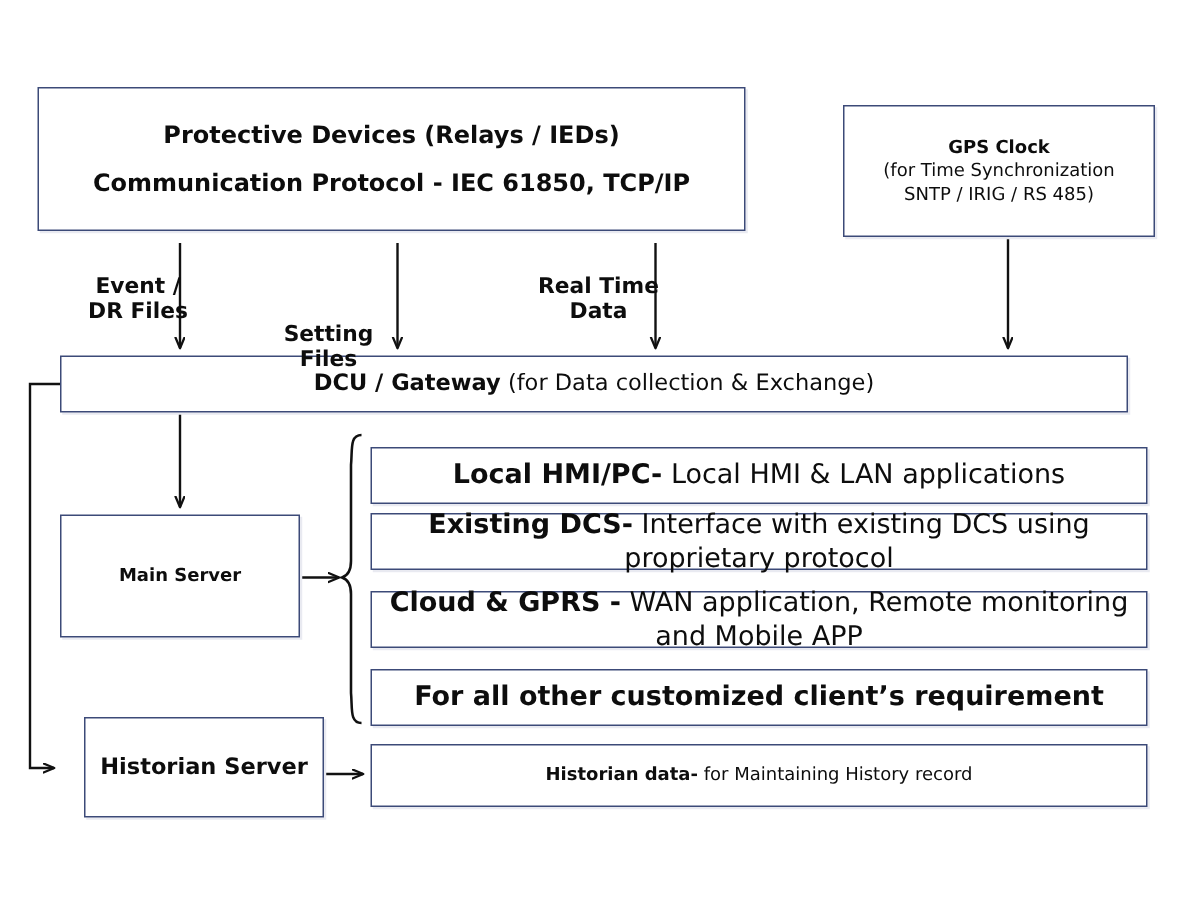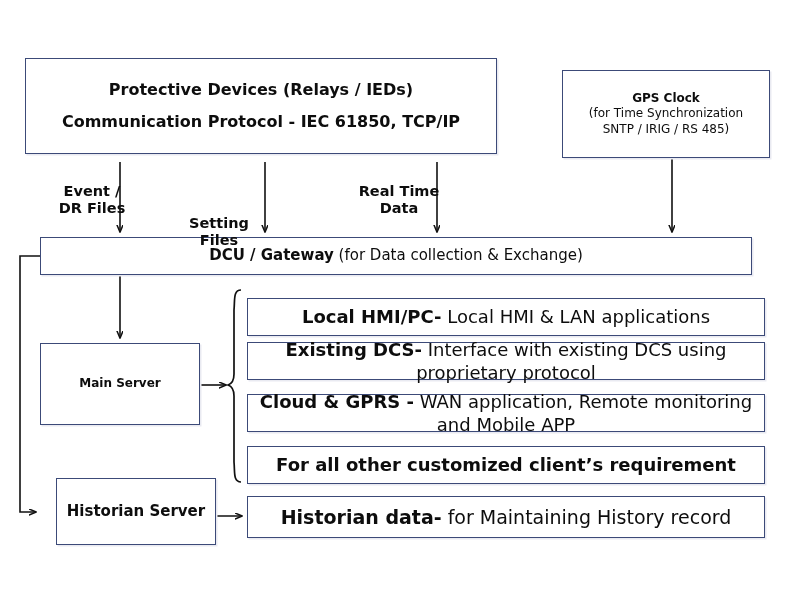--- a/index.html
+++ b/index.html
@@ -52,21 +52,21 @@
   
   #main-server{left:40px;top:343px;width:160px;height:82px;font-size:12px;}
   #historian-server{left:40px;top:478px;width:160px;height:67px;font-size:15px;margin-left:16px;}
 
   
   .rstack{left:247px;width:518px;height:38px;font-size:18px;}
   #local-hmi{top:298px;}
   #existing-dcs{top:342px;}
   #cloud-gprs{top:394px;}
   #custom-req{top:446px;}
-  #historian-data{left:247px;top:496px;width:518px;height:42px;font-size:19px;}
+  #historian-data{left:247px;top:496px;width:518px;height:42px;font-size:12px;}
 </style>
 </head>
 <body>
 
 <div id="canvas">
 
   <svg class="wires" viewBox="0 0 792 612">
     <defs>
       <marker id="ah" markerWidth="9" markerHeight="9" refX="7.4" refY="3.4" orient="auto" markerUnits="userSpaceOnUse">
         <path d="M0.4,0.4 L7.6,3.4 L0.4,6.4" fill="none" stroke="#111111" stroke-width="1.5" stroke-linecap="round" stroke-linejoin="round"></path>

